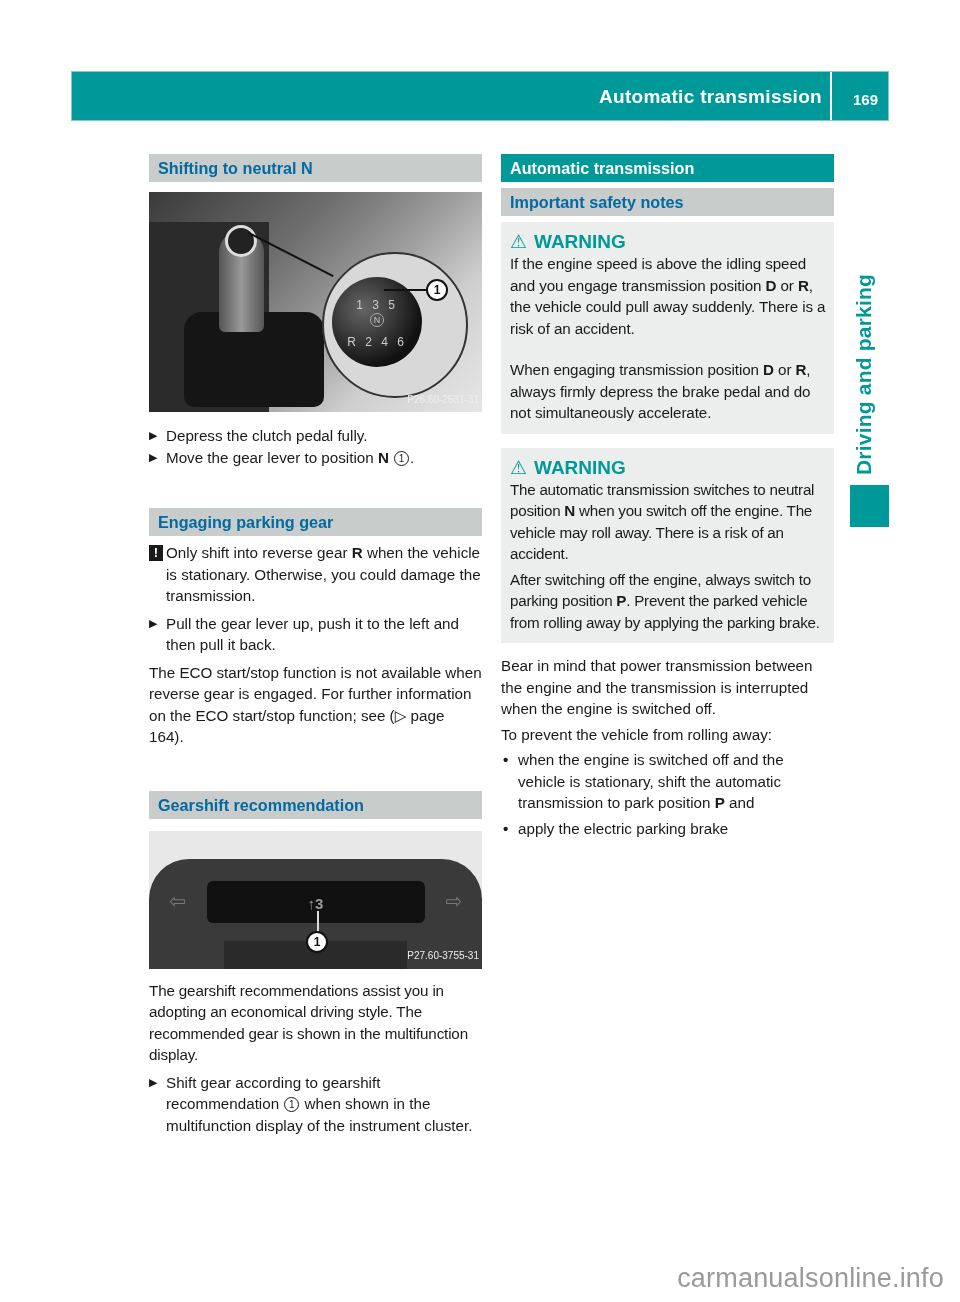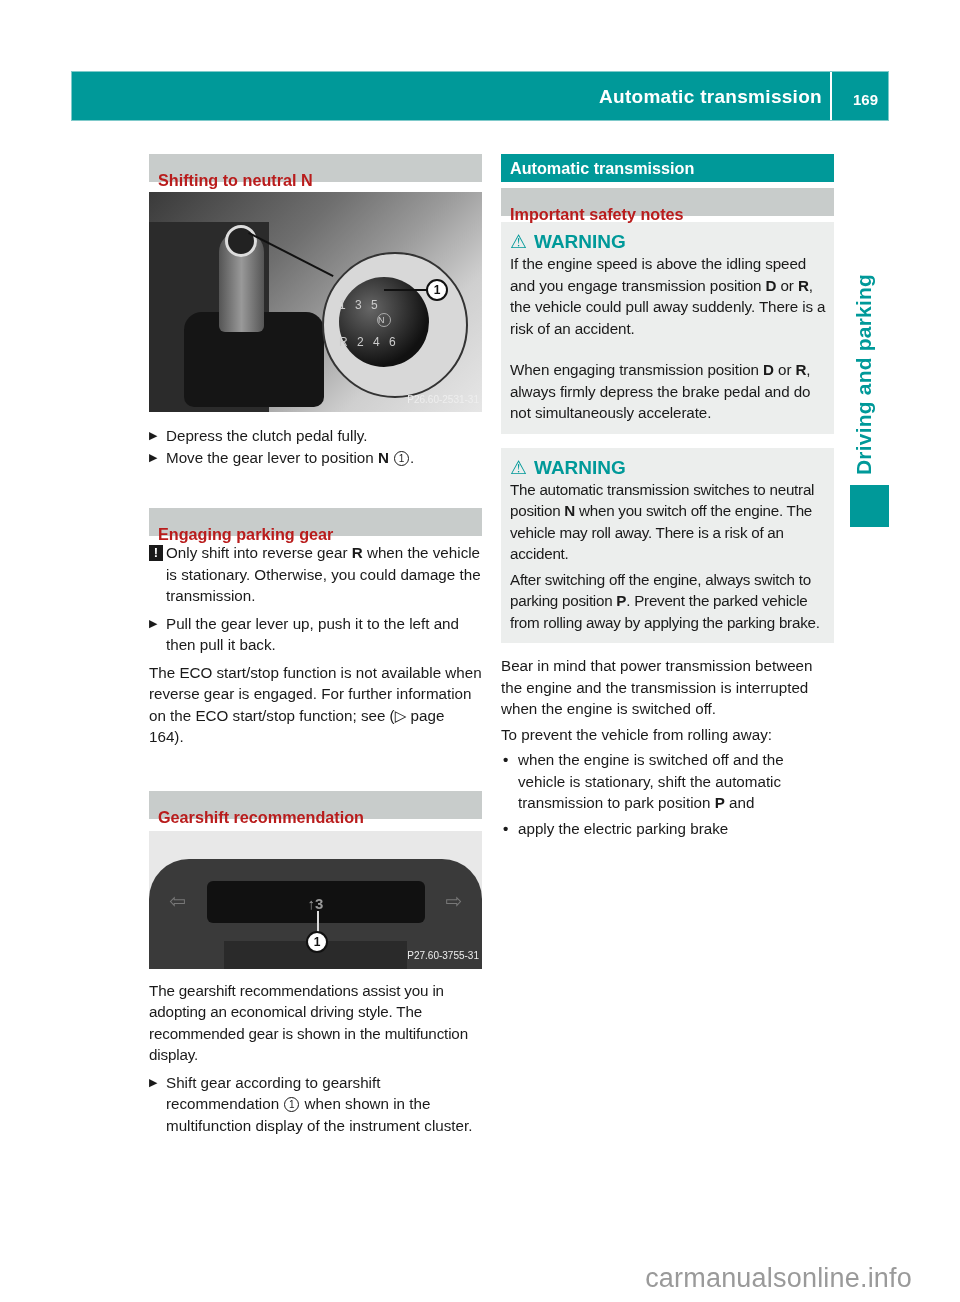--- a/index.html
+++ b/index.html
@@ -14,41 +14,41 @@
 
     
     .side-label { position: absolute; left: 853px; top: 475px; width: 260px; height: 26px; transform-origin: 0 0; transform: rotate(-90deg); color: #009999; font-weight: bold; font-size: 21px; white-space: nowrap; letter-spacing: 0.2px; }
     .side-block { position: absolute; left: 850px; top: 485px; width: 39px; height: 42px; background: #009999; }
 
     
     .col { position: absolute; width: 333px; }
     .col-left { left: 149px; top: 154px; }
     .col-right { left: 501px; top: 154px; }
 
-    .h-gray { background: #c8cccb; font-weight: bold; font-size: 16.2px; padding: 12px 9px; height: 28px; line-height: 28px; color: #b91c1c; }
+    .h-gray { background: #c8cccb; font-weight: bold; font-size: 16.2px; padding: 0 9px; height: 28px; line-height: 28px; color: #0369a1; }
     .h-teal { background: #009999; font-weight: bold; font-size: 16.2px; padding: 0 9px; height: 28px; line-height: 28px; color: #ffffff; }
 
     .p { margin: 0; }
     .bullet { position: relative; padding-left: 17px; }
     .bullet .mark { position: absolute; left: 0; top: 0; font-size: 11px; }
     .dot-bullet { position: relative; padding-left: 17px; }
     .dot-bullet .mark { position: absolute; left: 2px; top: 0; font-weight: bold; }
     b { font-weight: bold; }
     .circ { display: inline-block; width: 15px; height: 15px; border: 1.2px solid #1a1a1a; border-radius: 50%; font-size: 10px; line-height: 13px; text-align: center; vertical-align: 1px; margin: 0 1px; }
 
     .excl { display: inline-block; width: 14px; height: 16px; background: #1a1a1a; color: #fff; font-weight: bold; font-size: 13px; line-height: 16px; text-align: center; margin-right: 5px; vertical-align: -2px; }
 
     
     .photo1 { position: relative; width: 333px; height: 220px; margin-top: 10px; background: linear-gradient(135deg, #3a3a3a 0%, #6f6f6f 35%, #9a9a9a 55%, #cfcfcf 75%, #e6e6e6 100%); overflow: hidden; }
     .photo1 .console { position: absolute; left: 0; top: 30px; width: 120px; height: 190px; background: #2b2b2b; }
     .photo1 .boot { position: absolute; left: 35px; top: 120px; width: 140px; height: 95px; background: #151515; border-radius: 18px 18px 10px 10px; }
     .photo1 .lever { position: absolute; left: 70px; top: 40px; width: 45px; height: 100px; background: linear-gradient(90deg, #555, #999, #555); border-radius: 20px 20px 6px 6px; }
     .photo1 .knob { position: absolute; left: 76px; top: 33px; width: 32px; height: 32px; border-radius: 50%; background: #222; border: 3px solid #ddd; }
     .photo1 .zoom-ring { position: absolute; left: 173px; top: 60px; width: 146px; height: 146px; border-radius: 50%; border: 2px solid #333; background: #d8d8d8; }
-    .photo1 .zoom-ball { position: absolute; left: 190px; top: 85px; width: 90px; height: 90px; border-radius: 50%; background: radial-gradient(circle at 35% 35%, #666, #111 70%); color: #ccc; font-size: 12px; text-align: left; }
+    .photo1 .zoom-ball { position: absolute; left: 183px; top: 85px; width: 90px; height: 90px; border-radius: 50%; background: radial-gradient(circle at 35% 35%, #666, #111 70%); color: #ccc; font-size: 12px; text-align: center; }
     .photo1 .zoom-ball .r1 { position: absolute; top: 18px; left: 0; width: 90px; letter-spacing: 3px; }
     .photo1 .zoom-ball .r2 { position: absolute; top: 55px; left: 0; width: 90px; letter-spacing: 3px; }
     .photo1 .zoom-ball .n { position: absolute; top: 36px; left: 38px; width: 14px; height: 14px; border-radius: 50%; border: 1px solid #aaa; font-size: 9px; line-height: 13px; }
     .photo1 .callout { position: absolute; left: 277px; top: 87px; width: 22px; height: 22px; border-radius: 50%; background: #fff; border: 2px solid #111; font-size: 12px; line-height: 18px; text-align: center; font-weight: bold; color: #111; }
     .photo1 .callout-line { position: absolute; left: 235px; top: 97px; width: 44px; height: 2px; background: #111; }
     .photo1 .code { position: absolute; right: 3px; bottom: 2px; color: #eee; font-size: 10px; }
     .photo1 .leader { position: absolute; left: 100px; top: 40px; width: 95px; height: 2px; background: #111; transform-origin: 0 0; transform: rotate(27deg); }
 
     .photo2 { position: relative; width: 333px; height: 138px; margin-top: 12px; background: #e8e8e8; overflow: hidden; }
     .photo2 .dash { position: absolute; left: 0; top: 28px; width: 333px; height: 110px; background: #3a3a3a; border-radius: 40px 40px 0 0; }
@@ -58,21 +58,21 @@
     .photo2 .arrow-r { position: absolute; right: 20px; top: 60px; color: #777; font-size: 20px; }
     .photo2 .lower { position: absolute; left: 75px; top: 110px; width: 183px; height: 28px; background: #2a2a2a; }
     .photo2 .pin { position: absolute; left: 168px; top: 80px; width: 2px; height: 22px; background: #ddd; }
     .photo2 .callout { position: absolute; left: 157px; top: 100px; width: 22px; height: 22px; border-radius: 50%; background: #fff; border: 2px solid #111; font-size: 12px; line-height: 18px; text-align: center; font-weight: bold; color: #111; }
     .photo2 .code { position: absolute; right: 3px; bottom: 2px; color: #eee; font-size: 10px; }
 
     .warn-box { background: #eceeed; padding: 9px 8px 10px 9px; }
     .warn-head { color: #009999; font-weight: bold; font-size: 19px; height: 22px; line-height: 22px; }
     .warn-head .tri { display: inline-block; width: 16px; margin-right: 8px; font-weight: normal; }
 
-    .footer-site { position: absolute; left: 0; width: 960px; top: 1268px; text-align: right; padding-right: 48px; color: #9a9a9a; font-size: 27px; letter-spacing: 0.2px; }
+    .footer-site { position: absolute; left: 0; width: 960px; top: 1268px; text-align: right; padding-right: 16px; color: #9a9a9a; font-size: 27px; letter-spacing: 0.2px; }
   </style>
 </head>
 <body>
 
 <div class="top-bar">
   <span class="title">Automatic transmission</span>
   <span class="sep"></span>
   <span class="page-num">169</span>
 </div>
 

